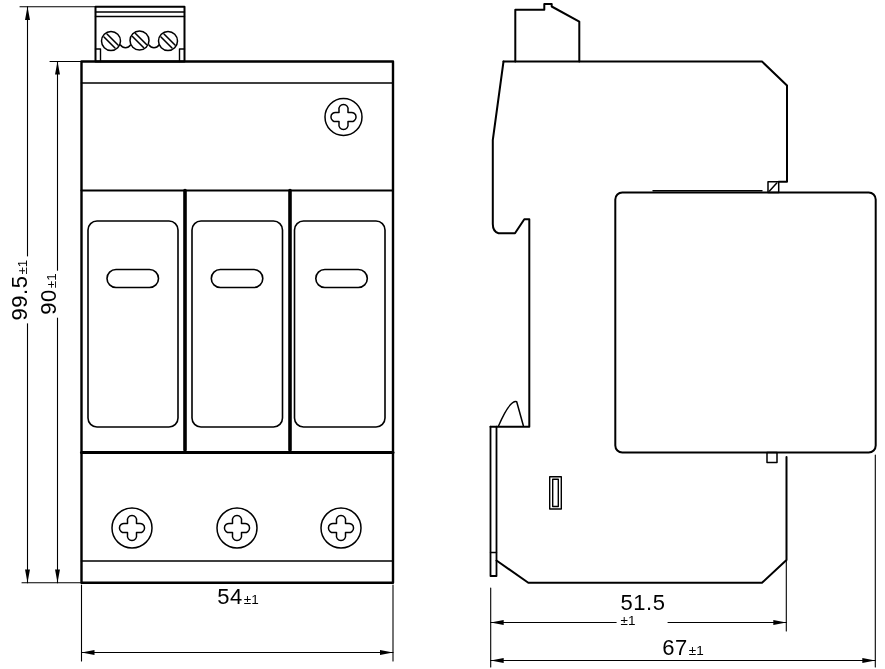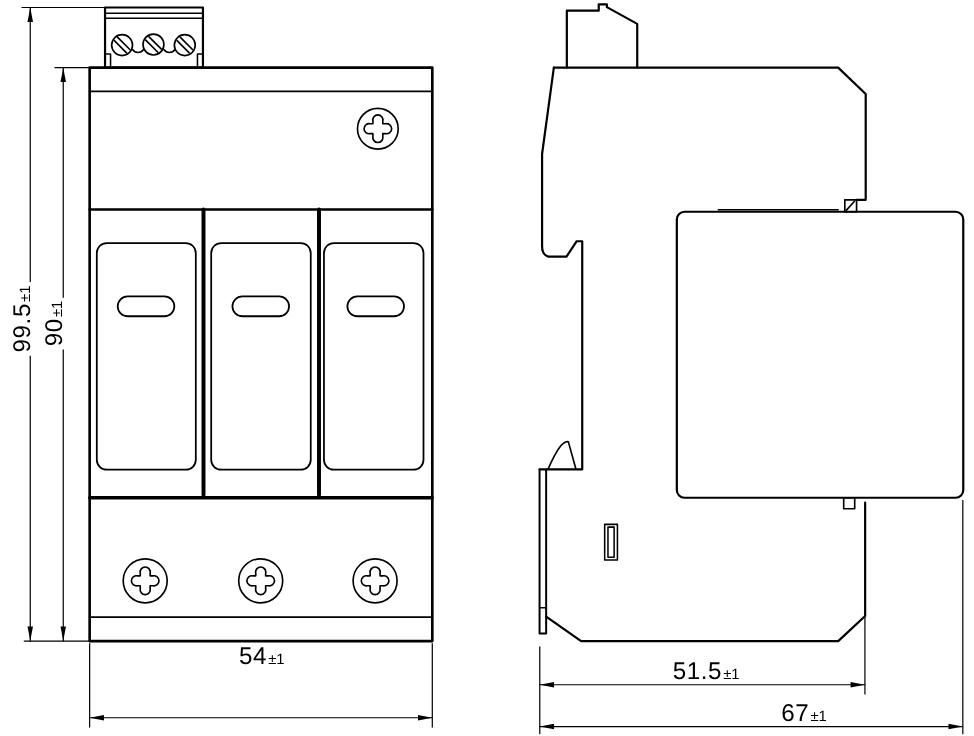--- a/index.html
+++ b/index.html
@@ -187,23 +187,23 @@
 <div class="dim-label rot" style="left:49px;top:294px;">
   <span class="val">90</span>
   <span class="tol">±1</span>
 </div>
 
 <div class="dim-label ctr" style="left:238px;top:597px;">
   <span class="val">54</span>
   <span class="tol">±1</span>
 </div>
 
-<div class="dim-label ctr" style="left:642px;top:610px;">
+<div class="dim-label ctr" style="left:642px;top:610px;flex-direction:column;">
   <span class="val">51.5</span>
   <span class="tol">±1</span>
 </div>
 
-<div class="dim-label ctr" style="left:683px;top:648px;margin-left:48px;">
+<div class="dim-label ctr" style="left:683px;top:648px;">
   <span class="val">67</span>
   <span class="tol">±1</span>
 </div>
 
 </div>
 
 </body></html>

